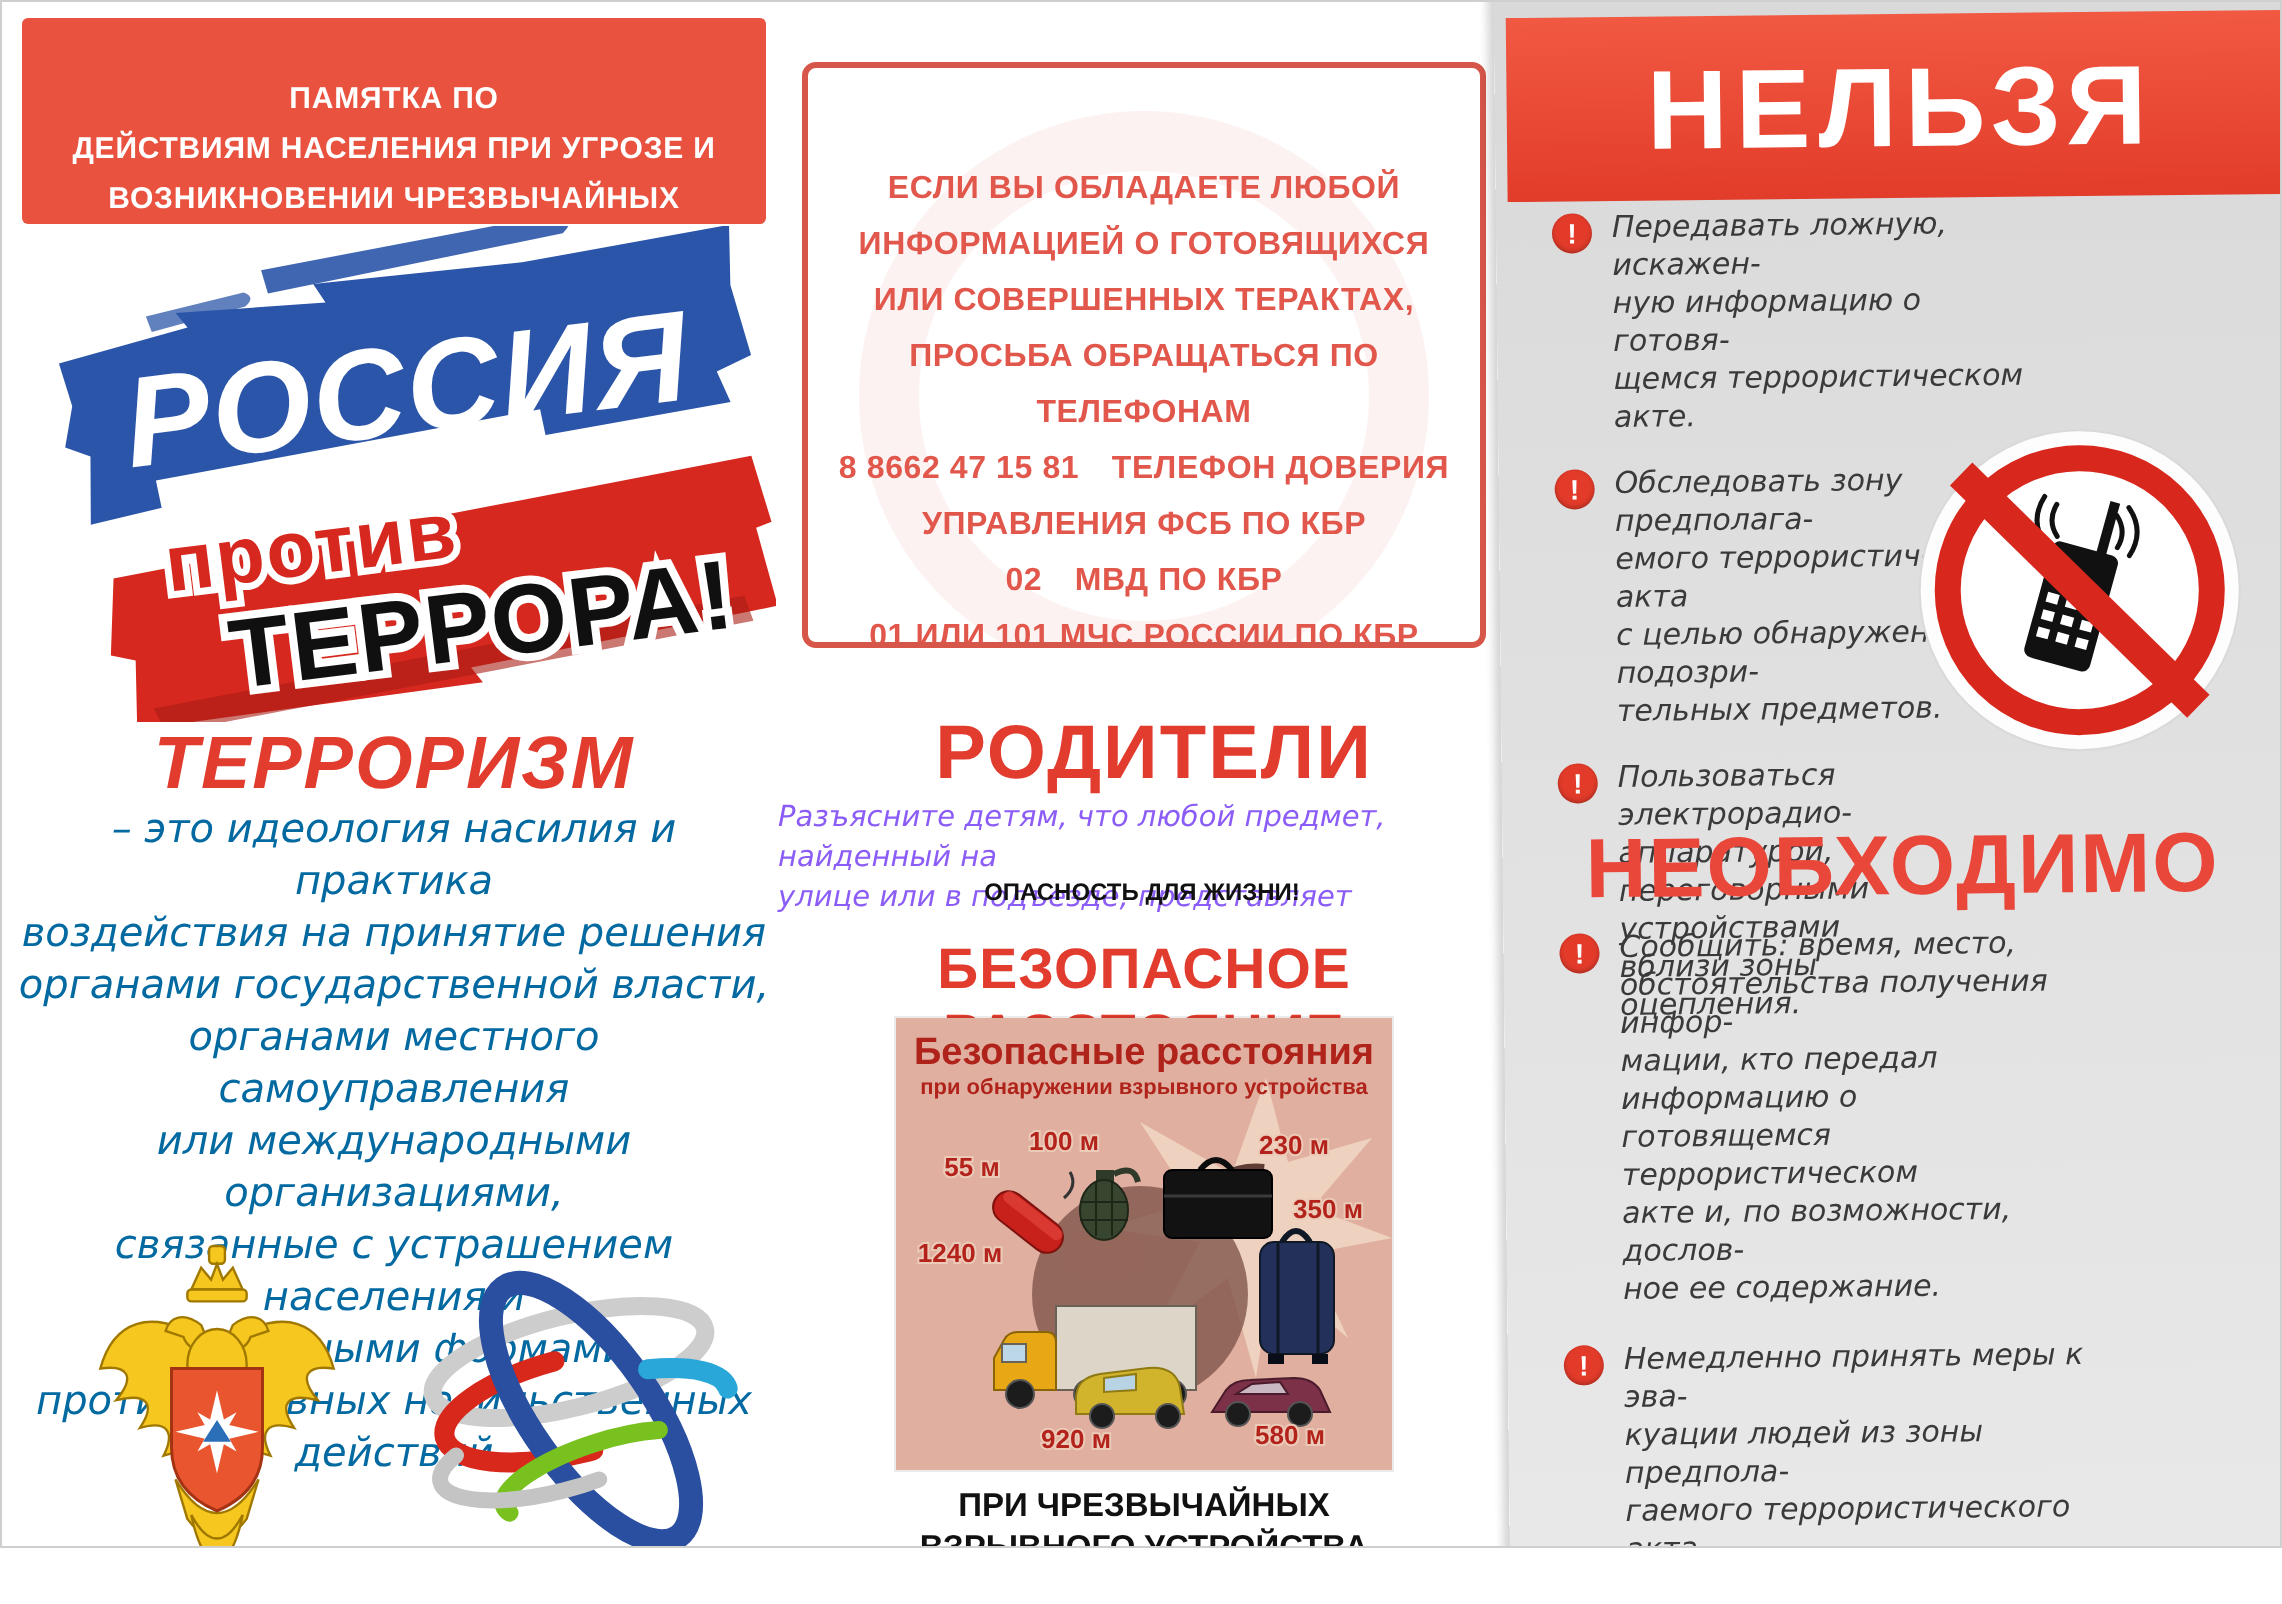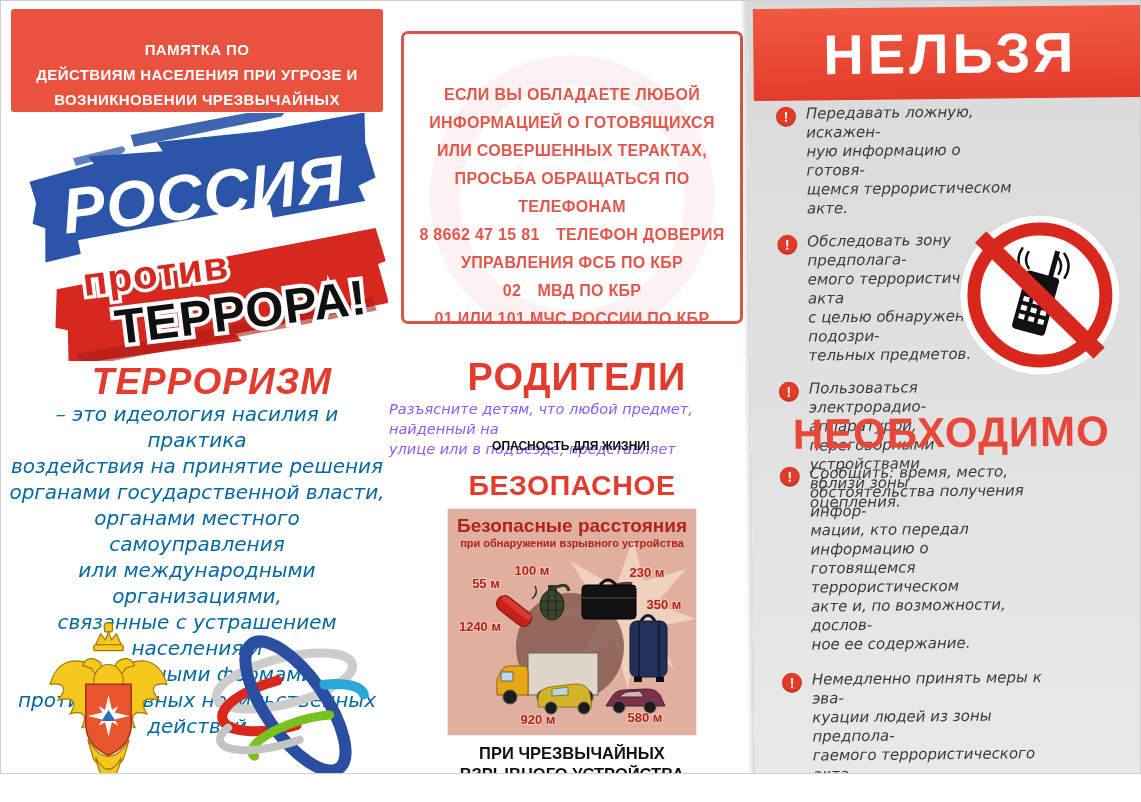--- a/index.html
+++ b/index.html
@@ -6,21 +6,21 @@
   .page{position:relative;width:1141px;height:774px;background:#ffffff;overflow:hidden;
         font-family:"Liberation Sans",sans-serif;border:1px solid #cfcfcf;box-sizing:border-box;text-decoration:underline;}
   .abs{position:absolute;}
 
   
   .left-header{left:10px;top:8px;width:372px;height:103px;background:#e8523f;border-radius:3px;
                color:#fff;font-weight:bold;font-size:15px;line-height:25px;text-align:center;
                letter-spacing:.4px;white-space:pre-line;padding-top:3px;box-sizing:border-box;}
   .logo-box{left:22px;top:112px;width:365px;height:248px;}
   .red-heading{color:#e13c2e;font-weight:bold;text-align:center;}
-  .terror-title{left:0;top:360px;width:392px;font-size:37px;font-style:italic;letter-spacing:1px;padding-left:15px;}
+  .terror-title{left:0;top:360px;width:392px;font-size:37px;font-style:italic;letter-spacing:1px;}
   .definition{left:8px;top:400px;width:376px;margin:0;font-style:italic;font-size:20px;line-height:26px;
               color:#0369a1;text-align:center;white-space:pre-line;font-family:"DejaVu Sans",sans-serif;}
   .mchs-box{left:40px;top:620px;width:135px;height:178px;}
   .globe-box{left:195px;top:630px;width:180px;height:150px;}
 
   
   .info-box{left:400px;top:30px;width:342px;height:293px;border:3px solid #d6564a;border-radius:7px;
             background:#fff;box-sizing:border-box;overflow:hidden;}
   .info-box::before{content:"";position:absolute;left:50%;top:57%;width:225px;height:225px;
             border:30px solid rgba(216,86,74,.08);border-radius:50%;transform:translate(-50%,-50%);}

